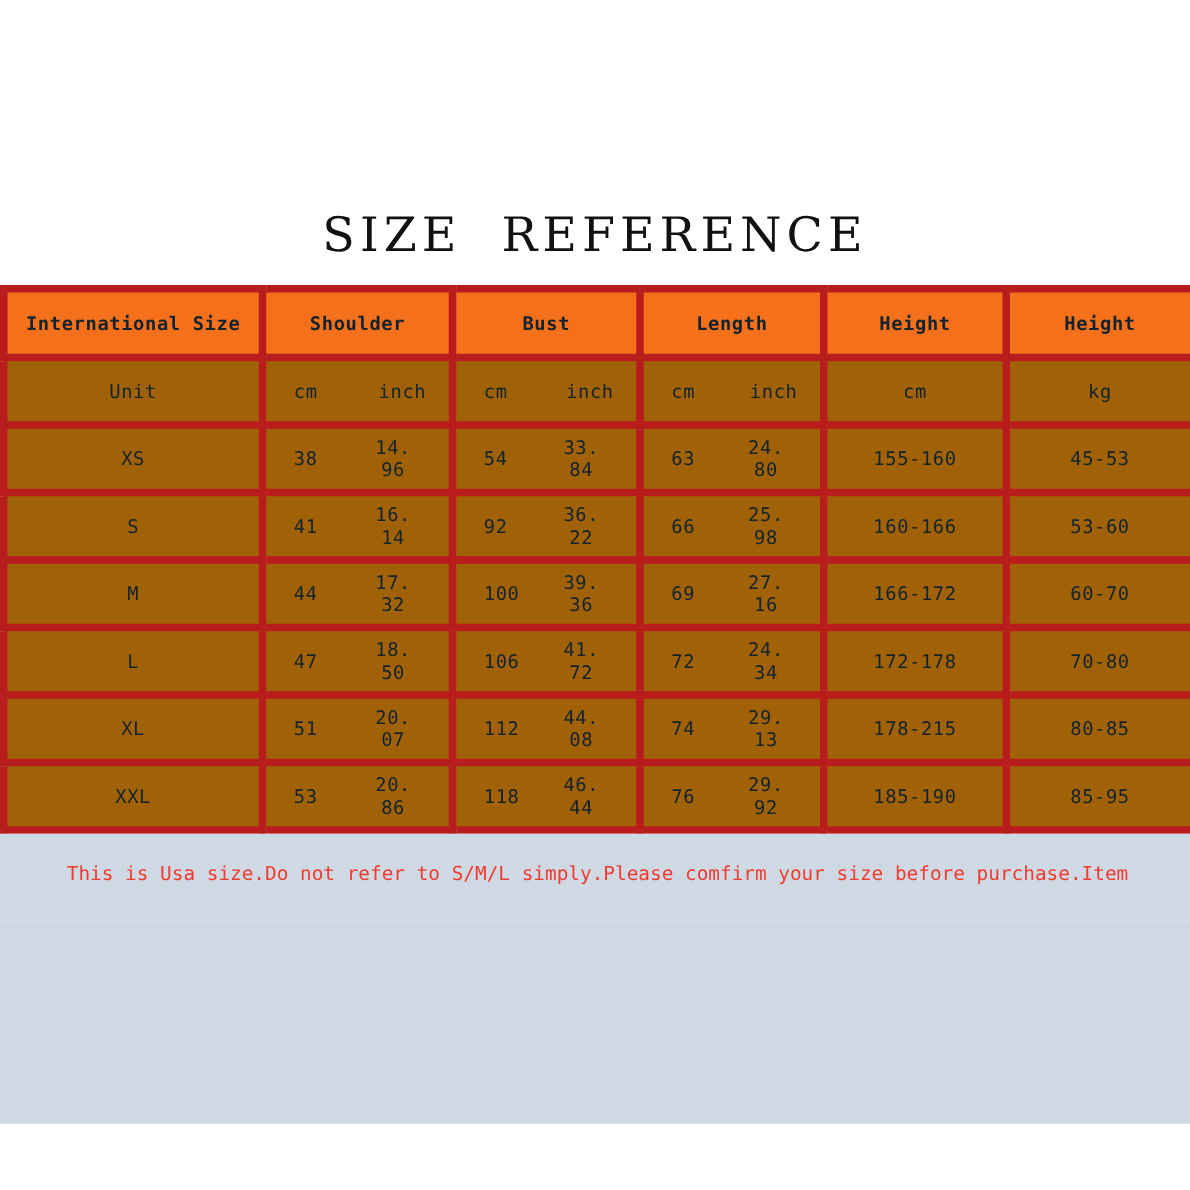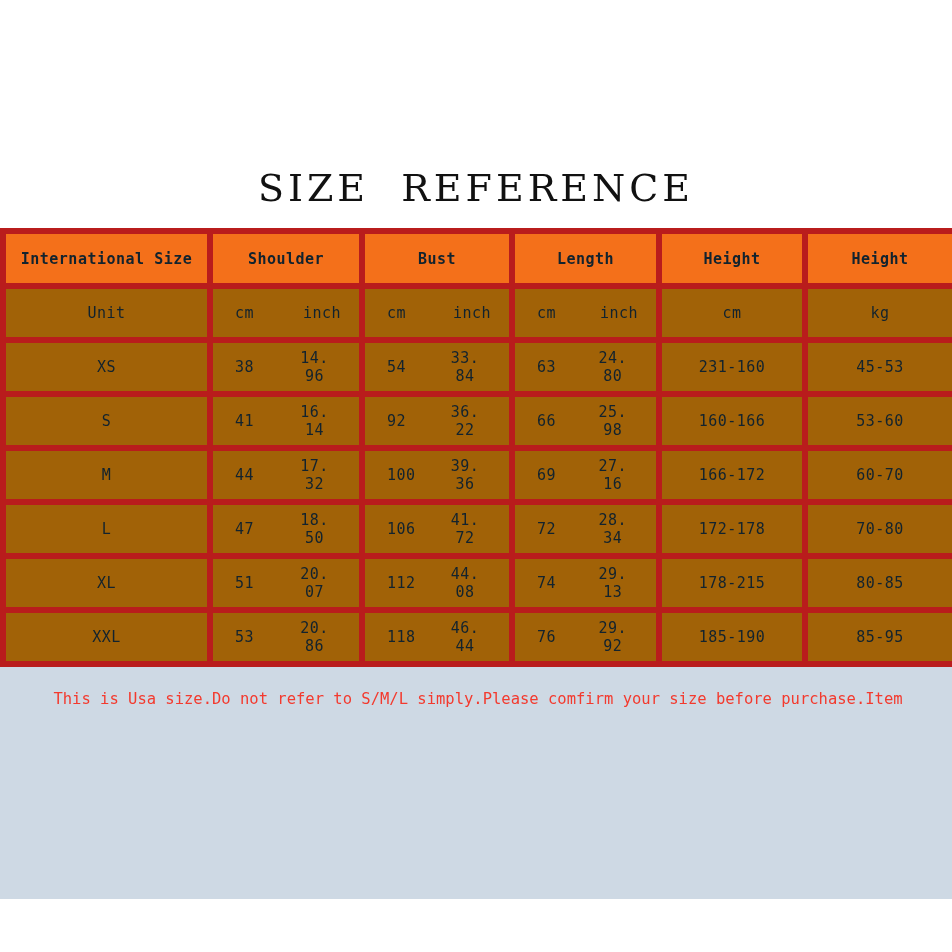--- a/index.html
+++ b/index.html
@@ -192,21 +192,21 @@
               <span class="half left">54</span>
               <span class="half right">33. 84</span>
             </div>
           </td>
           <td class="cell-split">
             <div class="split-inner">
               <span class="half left">63</span>
               <span class="half right">24. 80</span>
             </div>
           </td>
-          <td>231-160</td>
+          <td>155-160</td>
           <td>45-53</td>
         </tr>
 
         <tr>
           <td>S</td>
           <td class="cell-split">
             <div class="split-inner">
               <span class="half left">41</span>
               <span class="half right">16. 14</span>
             </div>
@@ -261,21 +261,21 @@
           </td>
           <td class="cell-split">
             <div class="split-inner">
               <span class="half left">106</span>
               <span class="half right">41. 72</span>
             </div>
           </td>
           <td class="cell-split">
             <div class="split-inner">
               <span class="half left">72</span>
-              <span class="half right">28. 34</span>
+              <span class="half right">24. 34</span>
             </div>
           </td>
           <td>172-178</td>
           <td>70-80</td>
         </tr>
 
         <tr>
           <td>XL</td>
           <td class="cell-split">
             <div class="split-inner">

